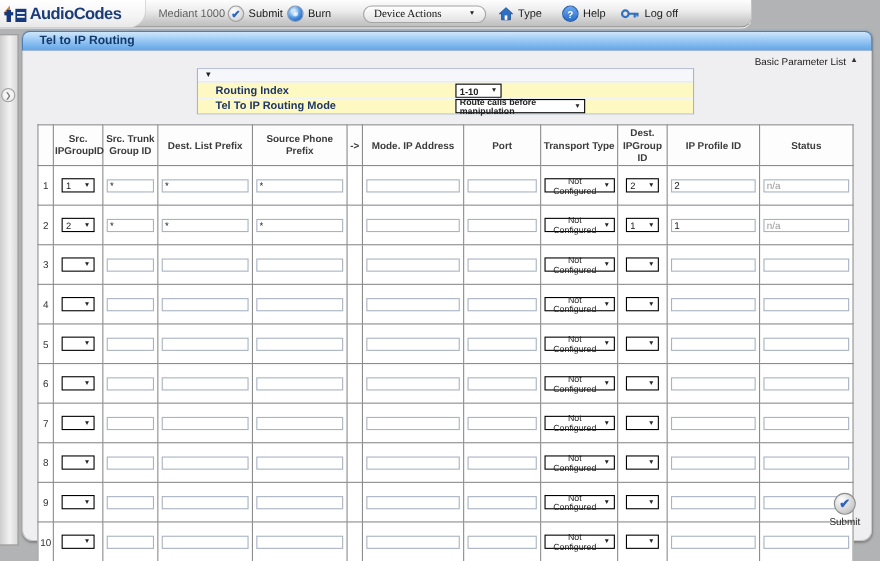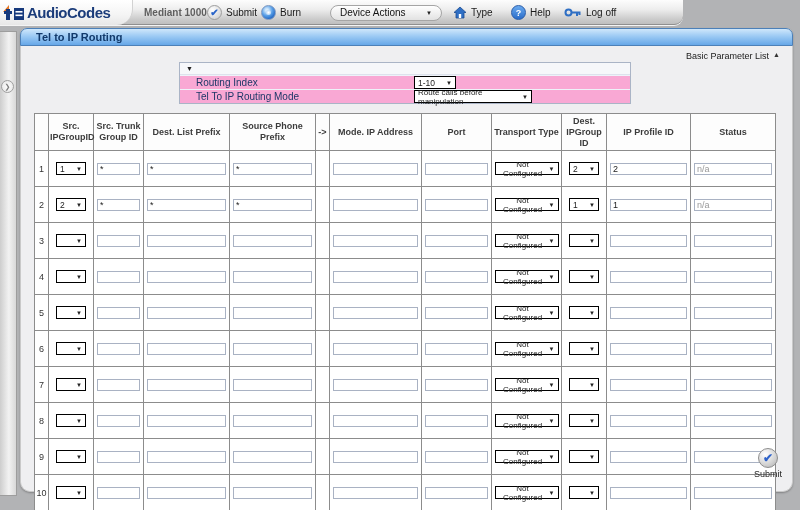--- a/index.html
+++ b/index.html
@@ -21,21 +21,21 @@
   .logo-plate {
     position:absolute; left:0; top:0; width:133px; height:25px;
     background:linear-gradient(180deg,#ffffff 0%,#f4f4f4 60%,#e7e7e7 100%);
     border-radius:0 0 16px 0;
     border-right:1px solid #d2d2d2;
     display:flex; align-items:center; padding-left:3px; gap:2px;
   }
   .brand-text { font-size:15px; font-weight:bold; color:#1b3c7a; letter-spacing:-0.5px; }
   .tb-item { position:absolute; top:0; height:25px; display:flex; align-items:center; gap:4px;
              font-size:10px; color:#1a1a1a; cursor:pointer; }
-  .tb-static { cursor:default; color:#5f5f5f; font-weight:bold;align-items:center; }
+  .tb-static { cursor:default; color:#5f5f5f; font-weight:normal;align-items:center; }
   .circ-ico { width:15px; height:15px; border-radius:50%; display:flex; align-items:center;
               justify-content:center; flex:0 0 auto; }
   .ico-check { background:radial-gradient(circle at 35% 30%, #ffffff, #d9d9d9 70%, #bcbcbc);
                border:1px solid #9e9e9e; color:#2a64c8; font-size:10px; font-weight:bold; }
   .ico-burn { background:radial-gradient(circle at 38% 32%, #d6ebfc 10%, #5aa0e8 45%, #1d62c0 80%);
               border:1px solid #7a96c0; }
   .ico-burn::after { content:""; width:5px; height:5px; border-radius:50%;
               background:radial-gradient(#ffffff,#9cc6f2); display:block; }
   .ico-help { background:linear-gradient(#6aaaf0,#2a6cc8); border:1px solid #2a5ca8;
               color:#fff; font-size:9px; font-weight:bold; }
@@ -80,22 +80,22 @@
   }
   .bpl-link .up { font-size:7px; color:#333; }
   
   .param-box {
     position:absolute; left:158px; top:34px; width:452px;
     border:1px solid #aab4c6; background:#fff;
   }
   .param-strip { height:12px; background:#f6f7fa; border-bottom:1px solid #dde2ec;
     display:flex; align-items:center; padding-left:6px; cursor:pointer; }
   .param-strip .tri { font-size:7px; color:#222; }
-  .param-row { height:14px; background:#f9a8d4; display:flex; align-items:center;
-    padding-left:16px; font-size:10px; font-weight:normal; color:#1d3767; position:relative;
+  .param-row { height:14px; background:#fef9c3; display:flex; align-items:center;
+    padding-left:16px; font-size:10px; font-weight:bold; color:#1d3767; position:relative;
     border-top:1px solid #eef2f9; }
   
   .dd {
     display:flex; align-items:center; justify-content:space-between;
     background:#fff; border:1px solid #000000; height:13px;
     font-size:8.5px; color:#222; padding:0 3px; cursor:pointer;
   }
   .dd .dd-arr { font-size:6px; color:#222; margin-left:2px; }
   .dd-idx  { position:absolute; left:234px; width:42px; }
   .dd-mode { position:absolute; left:234px; width:118px; font-size:8px; }
@@ -153,21 +153,21 @@
   <div class="tb-item" style="left:207px;">
     <span class="circ-ico ico-check">✔</span>
     <span>Submit</span>
   </div>
 
   <div class="tb-item" style="left:261px;justify-content:flex-end;">
     <span class="circ-ico ico-burn"></span>
     <span>Burn</span>
   </div>
 
-  <div class="tb-item" style="left:330px;">
+  <div class="tb-item" style="left:330px;font-family:Liberation Serif, serif;">
     <span class="pill">
       <span>Device Actions</span>
       <span class="arr">▼</span>
     </span>
   </div>
 
   <div class="tb-item" style="left:453px;">
     <svg width="14" height="13" viewBox="0 0 14 13">
       <path d="M7 1 L13 6.5 H11 V12 H3 V6.5 H1 Z" fill="#2f6fc4" stroke="#1c4c92" stroke-width="0.8"></path>
       <rect x="5.8" y="8" width="2.4" height="4" fill="#ffffff"></rect>

